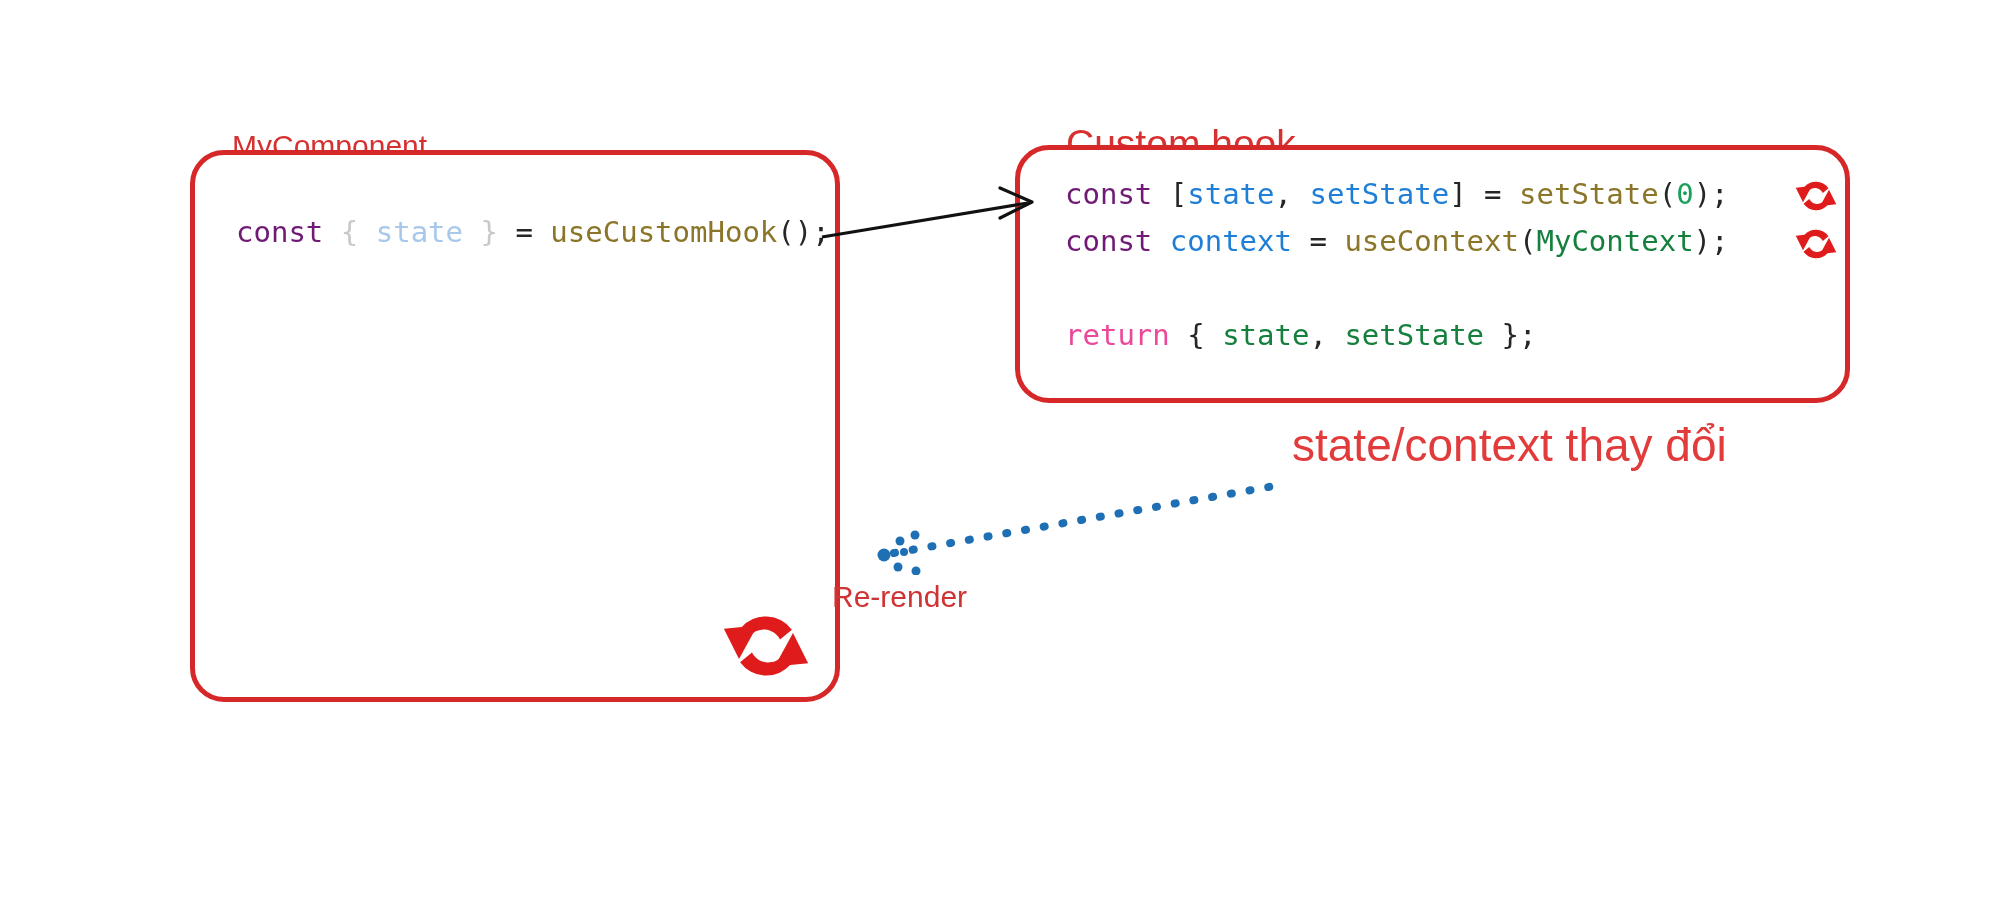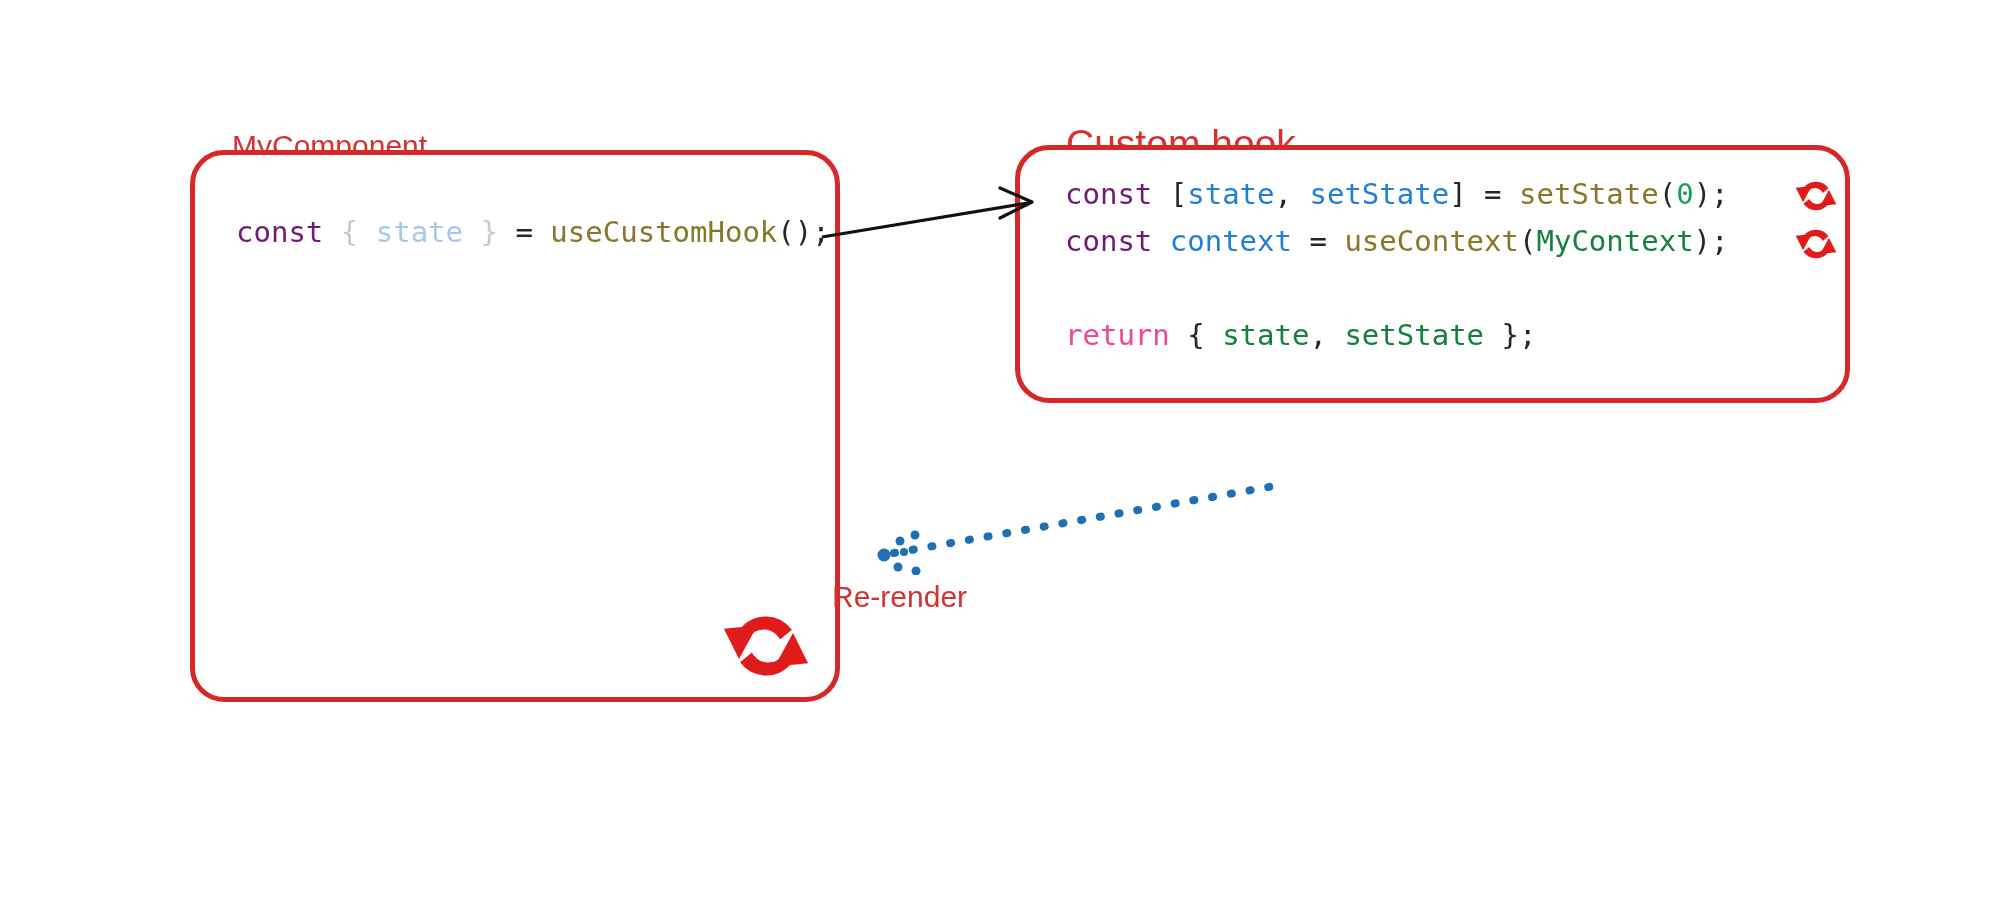--- a/index.html
+++ b/index.html
@@ -122,16 +122,17 @@
     <line x1="34" y1="98" x2="420" y2="30" stroke="#1f6fb4" stroke-width="8" stroke-linecap="round" stroke-dasharray="1 18"></line>
 
     <circle cx="24" cy="100" r="6.5" fill="#1f6fb4"></circle>
     <circle cx="40" cy="86" r="4.5" fill="#1f6fb4"></circle>
     <circle cx="55" cy="80" r="4.5" fill="#1f6fb4"></circle>
     <circle cx="38" cy="112" r="4.5" fill="#1f6fb4"></circle>
     <circle cx="56" cy="116" r="4.5" fill="#1f6fb4"></circle>
     <circle cx="44" cy="97" r="4" fill="#1f6fb4"></circle>
   </svg>
 
+  <div id="label-state-change">state/context thay đổi</div>
 
   <div id="label-rerender">Re-render</div>
 
 </div>
 
 </body></html>

